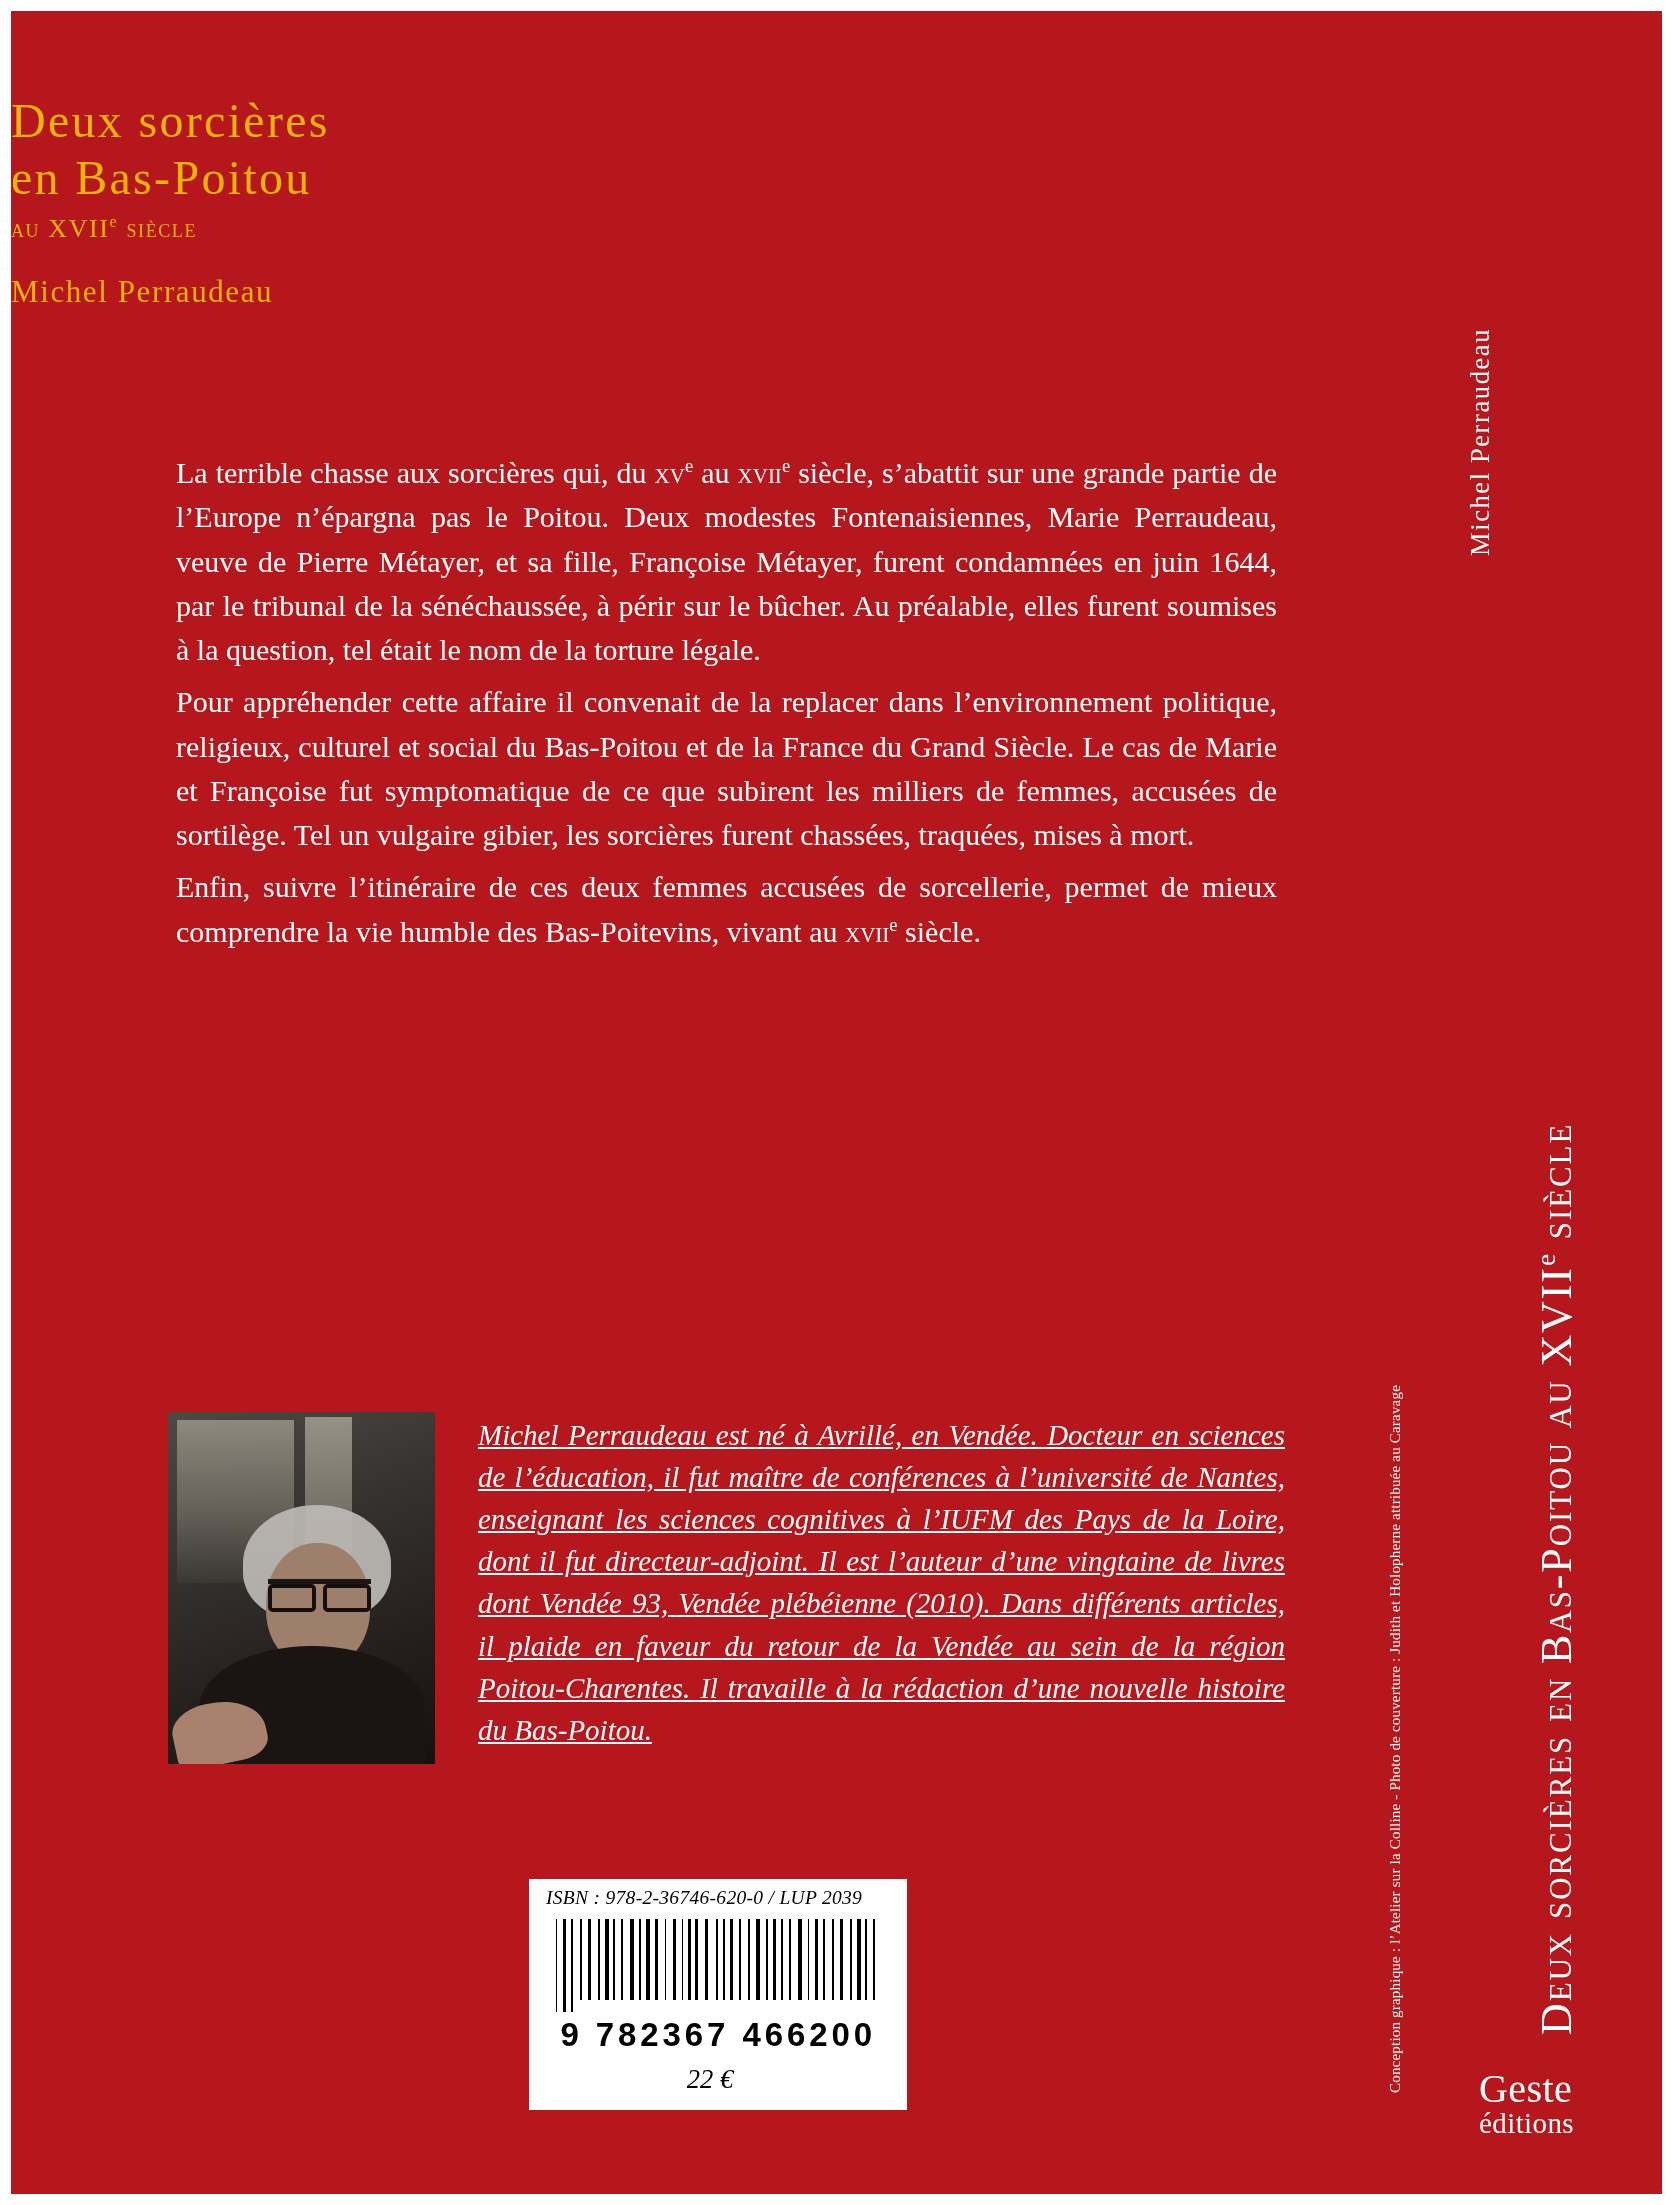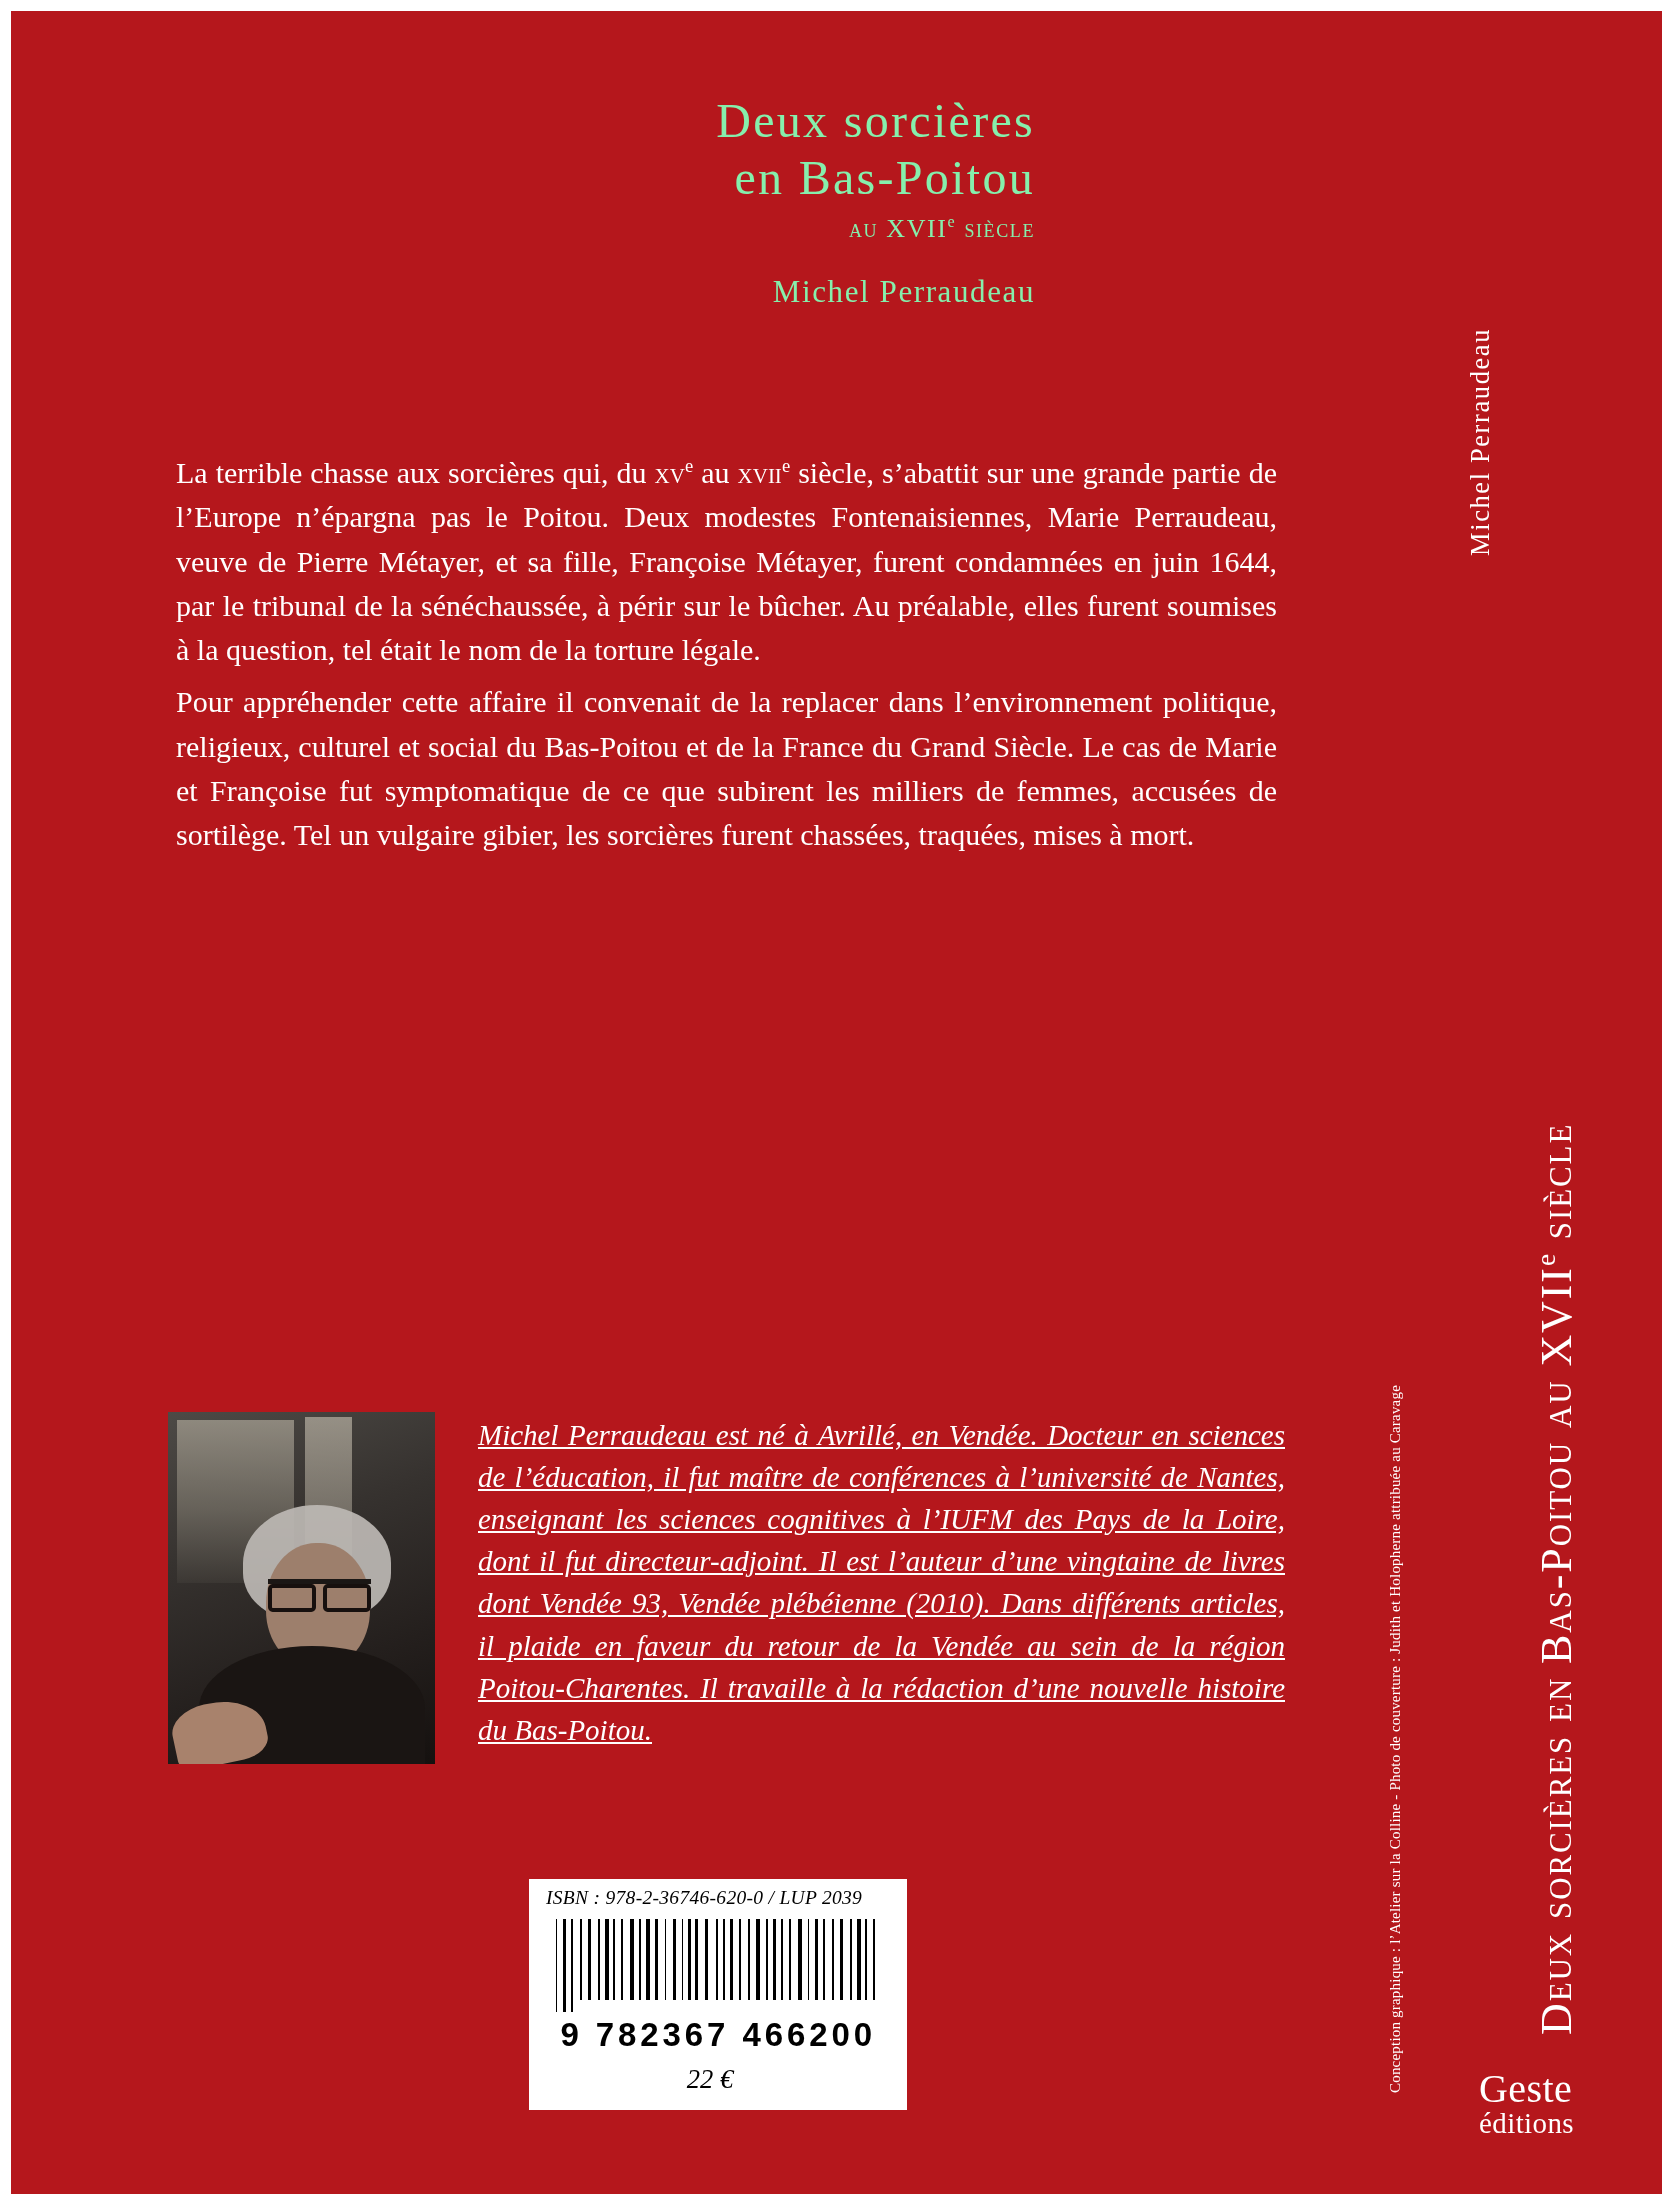--- a/index.html
+++ b/index.html
@@ -38,23 +38,22 @@
     width: 1339px;
     height: 2183px;
   }
 
   
   #title-block {
     position: absolute;
     left: 0;
     top: 82px;
     width: 1000px;
-    text-align: right;
-    color: #86efac;
-    padding-left: 24px;
+    text-align: left;
+    color: #eab308;
   }
   #book-title {
     font-size: 48px;
     letter-spacing: 2.3px;
     line-height: 1.18;
     font-weight: 400;
     white-space: pre-line;
   }
   #book-subtitle {
     margin-top: 7.8px;
@@ -271,20 +270,23 @@
         <span class="sc">au XVII</span><sup>e</sup><span class="sc"> siècle</span>
       </div>
       <div id="book-author">Michel Perraudeau</div>
     </div>
 
     <div id="blurb">
       <p>
         La terrible chasse aux sorcières qui, du <span class="sc">xv</span><sup>e</sup> au <span class="sc">xvii</span><sup>e</sup> siècle, s’abattit sur une grande partie de l’Europe n’épargna pas le Poitou. Deux modestes Fontenaisiennes, Marie Perraudeau, veuve de Pierre Métayer, et sa fille, Françoise Métayer, furent condamnées en juin 1644, par le tribunal de la sénéchaussée, à périr sur le bûcher. Au préalable, elles furent soumises à la question, tel était le nom de la torture légale.
       </p>
       <p>Pour appréhender cette affaire il convenait de la replacer dans l’environnement politique, religieux, culturel et social du Bas-Poitou et de la France du Grand Siècle. Le cas de Marie et Françoise fut symptomatique de ce que subirent les milliers de femmes, accusées de sortilège. Tel un vulgaire gibier, les sorcières furent chassées, traquées, mises à mort.</p>
+      <p>
+        Enfin, suivre l’itinéraire de ces deux femmes accusées de sorcellerie, permet de mieux comprendre la vie humble des Bas-Poitevins, vivant au <span class="sc">xvii</span><sup>e</sup> siècle.
+      </p>
     </div>
 
     <div id="bio-row">
       <div id="author-photo">
         <div class="ph-window"></div>
         <div class="ph-window2"></div>
         <div class="ph-hair"></div>
         <div class="ph-face"></div>
         <div class="ph-glasses"></div>
         <div class="ph-body"></div>

